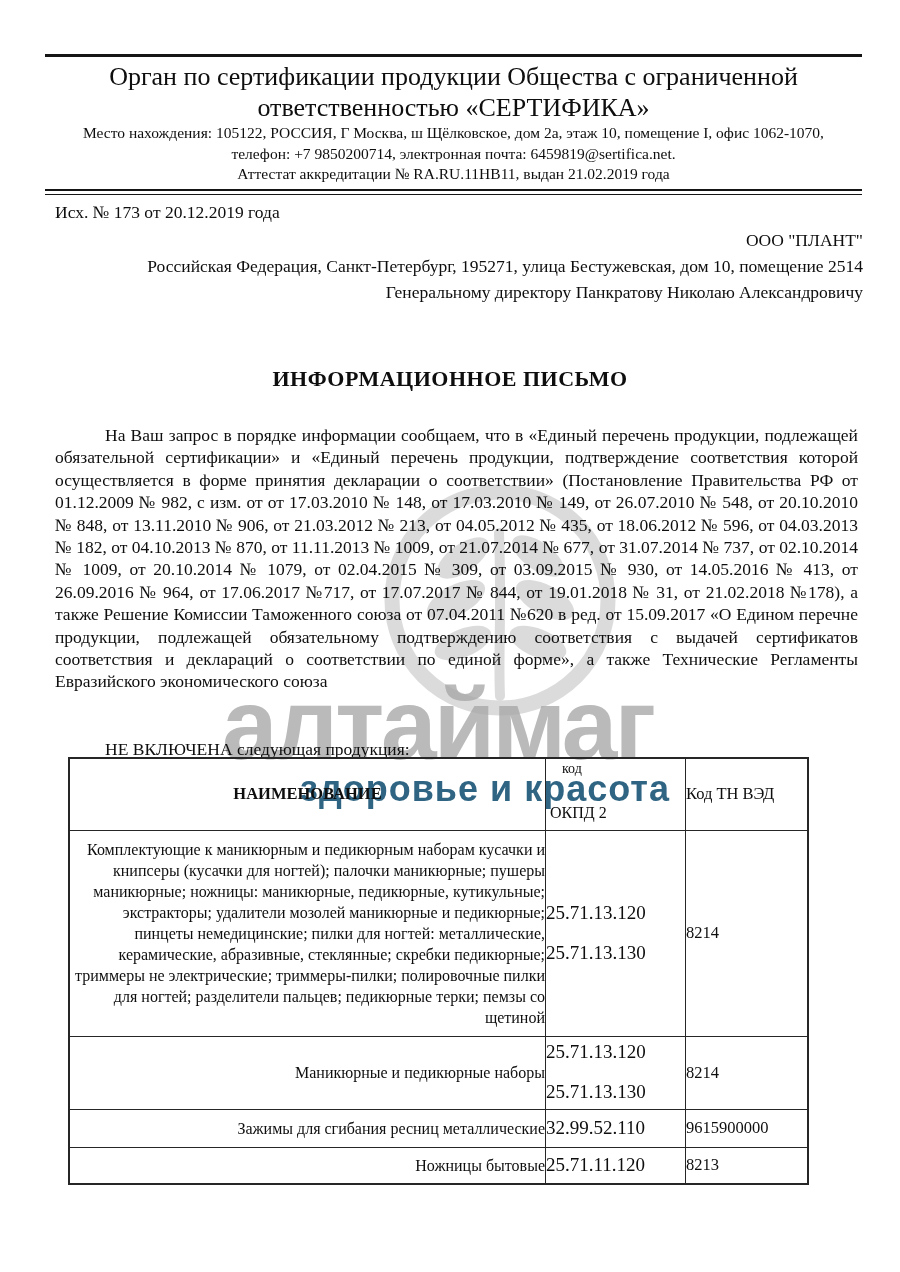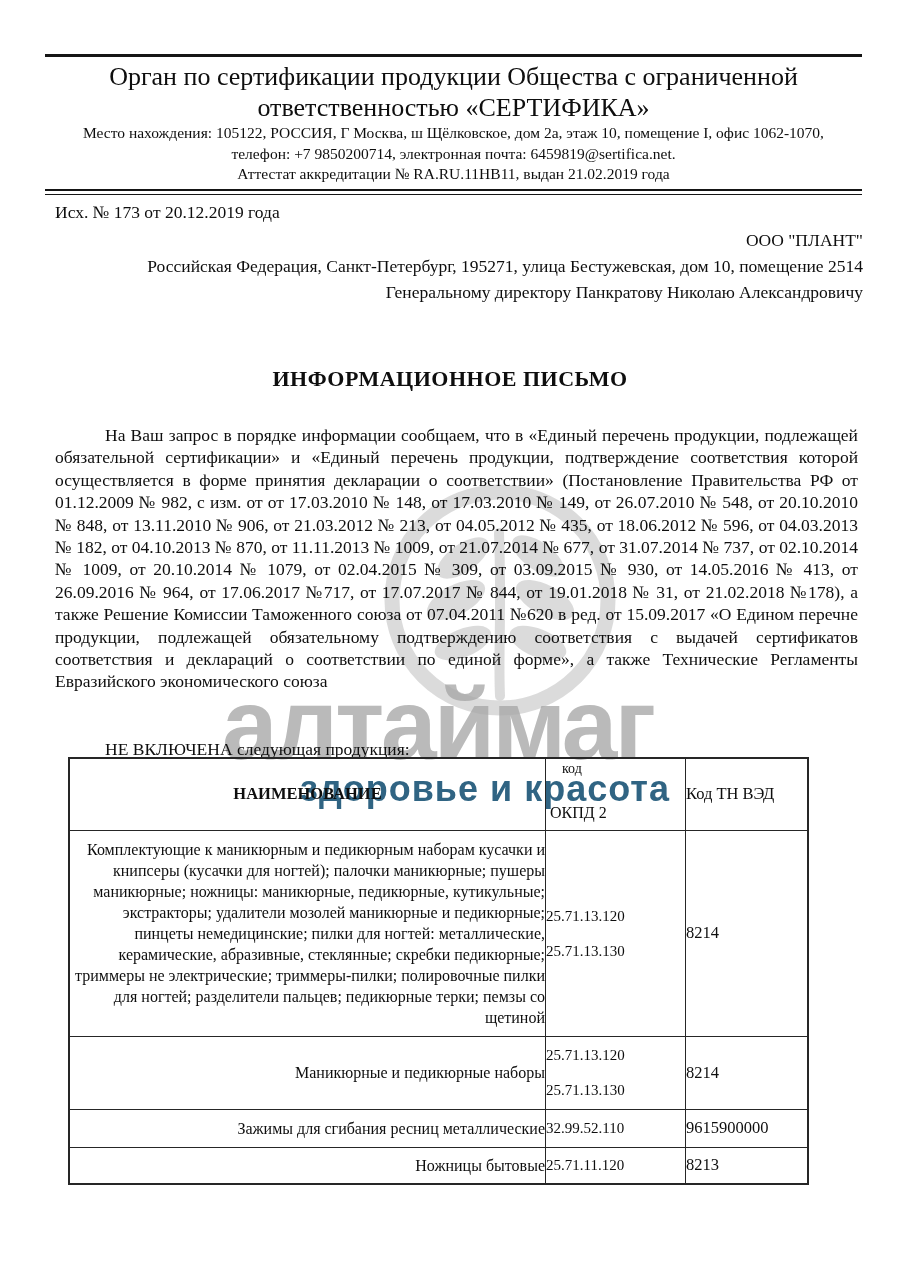--- a/index.html
+++ b/index.html
@@ -48,21 +48,21 @@
   .prod-table td { border:1.5px solid #262626; padding:0; vertical-align:middle; background:transparent; }
   .prod-table { border:2px solid #262626; }
   .col-name  { width:475px; }
   .col-okpd  { width:139px; }
   .col-tnved { width:121px; }
   .th-name { font-weight:bold; text-align:center; font-size:16.5px; }
   .th-okpd { position:relative; }
   .th-okpd .okpd-top { position:absolute; top:2px; left:16px; font-size:14px; }
   .th-okpd .okpd-bot { position:absolute; bottom:8px; left:4px; font-size:16px; }
   .cell-name { text-align:right; line-height:21px; padding:8px 14px; font-size:16px; }
-  .cell-okpd { padding-left:4px; font-size:15px; line-height:1.2; }
+  .cell-okpd { padding-left:4px; font-size:19px; line-height:1.2; }
   .cell-okpd .l1 { margin-bottom:17px; }
   .cell-tnved { padding-left:9px; font-size:16.5px; }
 </style>
 </head>
 <body>
 
 <div class="page">
 
   <div class="wm-layer">
     <svg class="wm-logo" width="244" height="244" viewBox="0 0 244 244">

